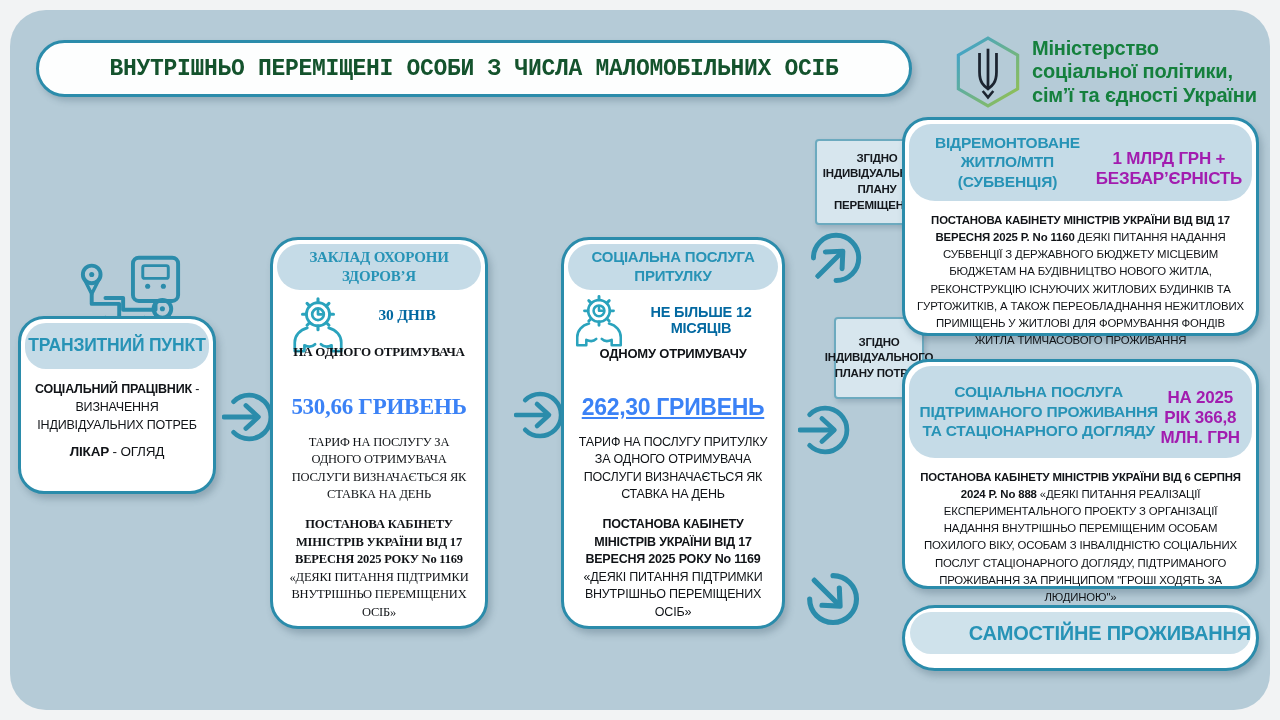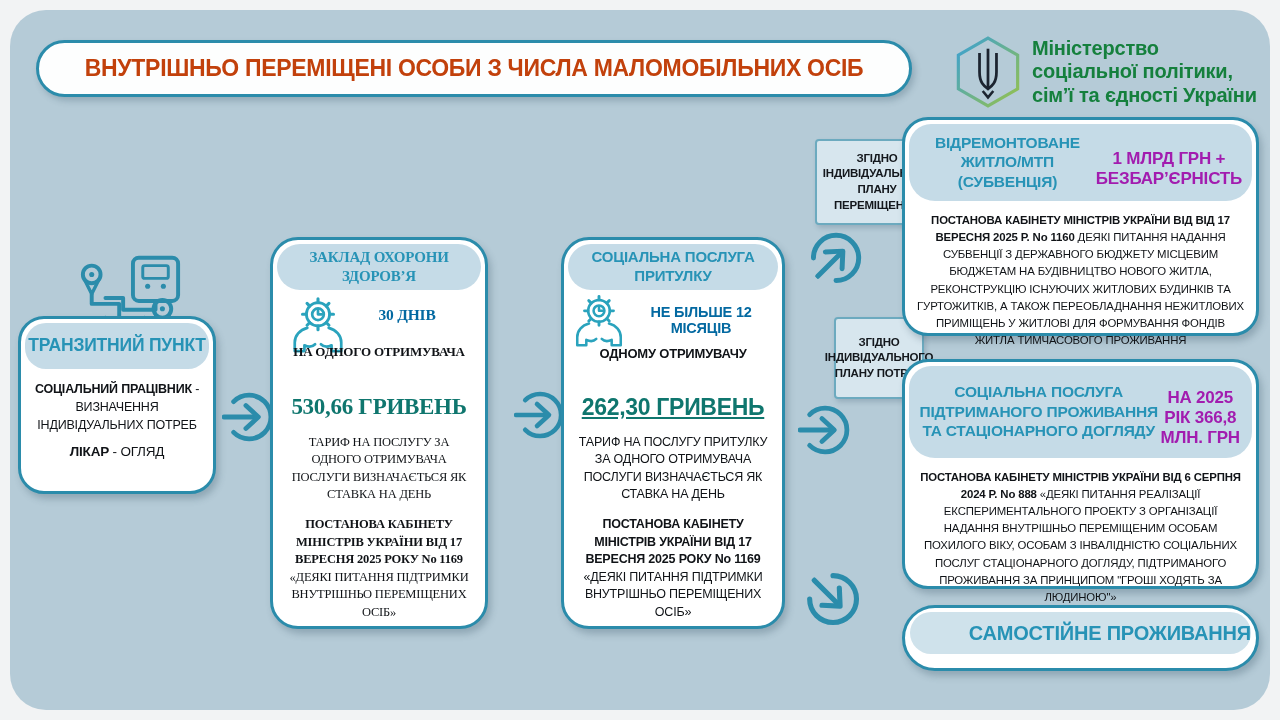--- a/index.html
+++ b/index.html
@@ -18,21 +18,21 @@
     border-radius:36px;
   }
   
   .title-pill {
     position:absolute; left:36px; top:40px; width:876px; height:57px;
     background:#fdfefe; border:3px solid #2b8cab; border-radius:32px;
     display:flex; align-items:center; justify-content:center;
     box-shadow:3px 4px 6px rgba(45,75,95,.25);
   }
   .title-pill span {
-    color:#c2410c; font-weight:bold; font-size:23px; letter-spacing:-0.3px;
+    color:#14532d; font-weight:bold; font-size:23px; letter-spacing:-0.3px;font-family:Liberation Mono, monospace;
   }
   .ministry { position:absolute; left:956px; top:36px; width:312px; display:flex; align-items:center; gap:12px; }
   .ministry-text { font-size:20px; font-weight:bold; color:#15803d; line-height:1.18; letter-spacing:-0.2px; }
   
   .card {
     position:absolute; background:#ffffff;
     border:3px solid #2b8cab; border-radius:28px;
     box-shadow:3px 5px 7px rgba(45,75,95,.28);
   }
   .card-head {
@@ -50,21 +50,21 @@
   .transit-body { padding:8px 6px 0; text-align:center; }
   .transit-line2 { margin-top:8px; font-size:13.5px; }
   .transit-icon { position:absolute; left:76px; top:254px; width:108px; height:88px; }
   
   .health-card { left:270px; top:237px; width:218px; height:392px;font-family:Liberation Serif, serif; }
   .shelter-card { left:561px; top:237px; width:224px; height:392px; }
   .mid-head { min-height:46px; padding:4px 6px; }
   .mid-icon { position:absolute; width:62px; height:62px; }
   .row-duration { position:absolute; left:62px; right:6px; text-align:center; color:#0369a1; font-weight:bold; font-size:15.5px; letter-spacing:-0.2px; }
   .row-per { position:absolute; left:4px; right:4px; text-align:center; font-size:13px; font-weight:bold; letter-spacing:-0.2px; }
-  .row-price { position:absolute; left:0; right:0; text-align:center; color:#0f766e; font-weight:bold; font-size:23px; letter-spacing:-0.3px; }
+  .row-price { position:absolute; left:0; right:0; text-align:center; color:#3b82f6; font-weight:bold; font-size:23px; letter-spacing:-0.3px; }
   .row-tariff { position:absolute; left:50%; transform:translateX(-50%); width:182px; text-align:center; font-size:12.5px; line-height:1.38; letter-spacing:-0.2px; }
   .row-decree { position:absolute; left:10px; right:10px; text-align:center; font-size:12.5px; line-height:1.4; letter-spacing:-0.2px; }
   
   .bubble {
     position:absolute; background:#d7e6ee; border:2px solid #6caabf; border-radius:4px;
     display:flex; align-items:center; justify-content:center; text-align:center;
     font-weight:bold; font-size:11.5px; line-height:1.35; letter-spacing:-0.2px; color:#13171c;
     box-shadow:2px 3px 5px rgba(45,75,95,.22); padding:4px 6px;margin-left:48px;
   }
   .bubble-1 { left:767px; top:139px; width:124px; height:86px; }

